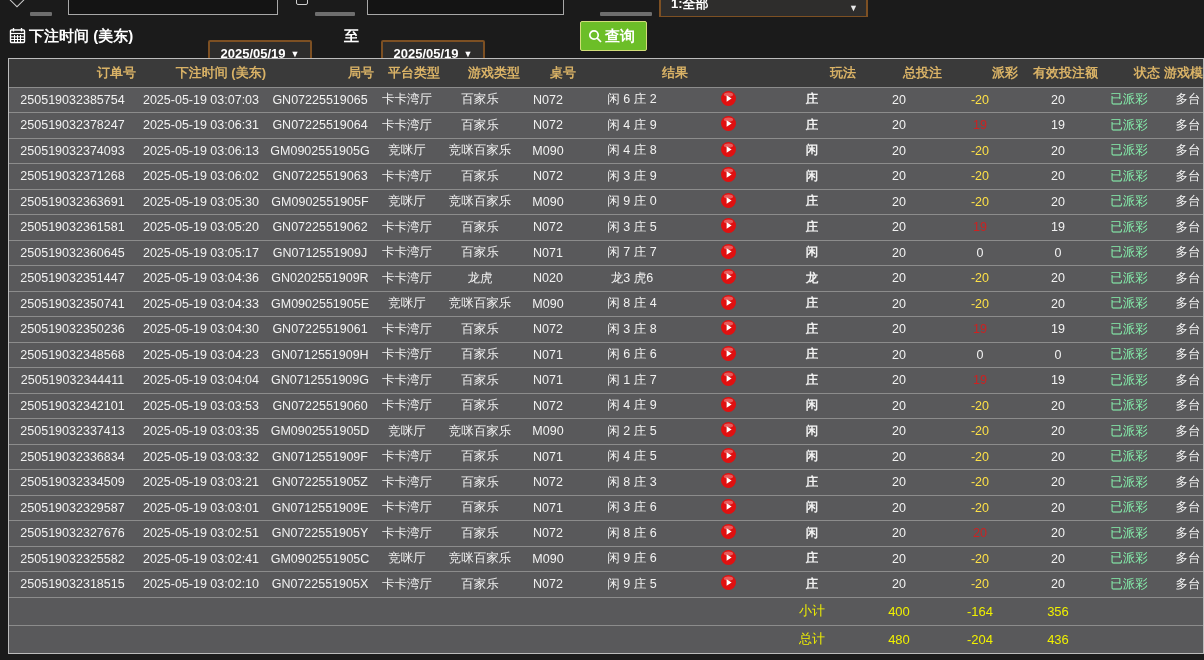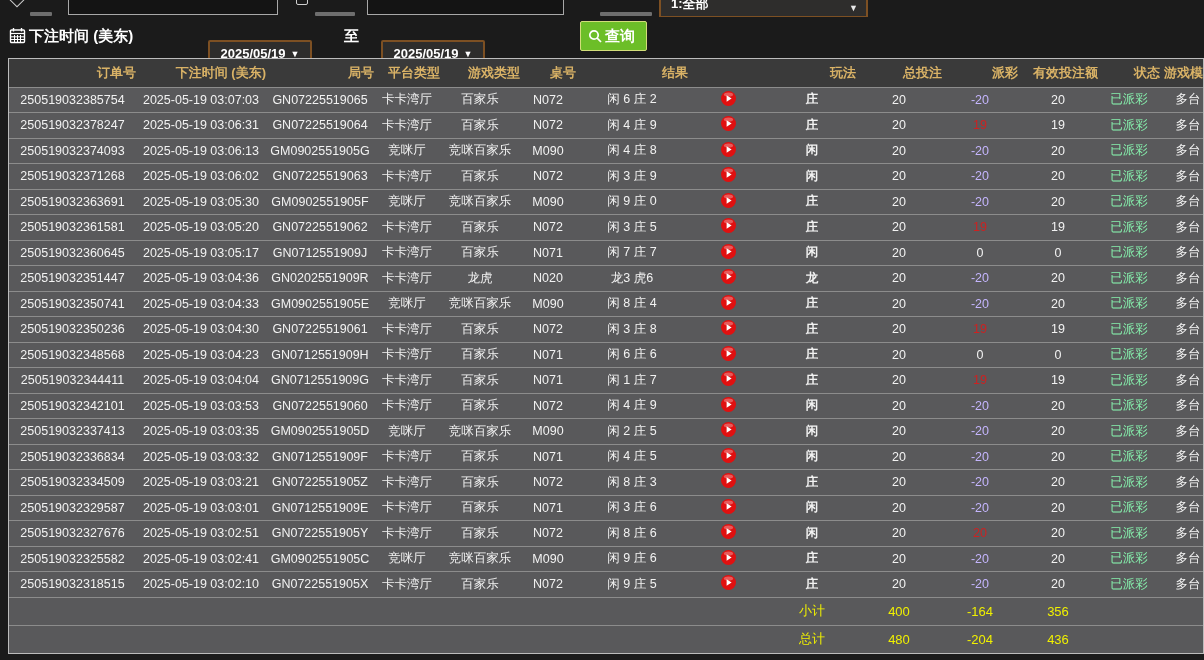--- a/index.html
+++ b/index.html
@@ -47,21 +47,21 @@
   .table-wrap {
     position:absolute; top:58px; left:8px; width:1196px; height:596px;
     overflow:hidden; border:1px solid #bcbcbc; background:#59595b;
   }
   table { border-collapse:collapse; table-layout:fixed; width:1207px; }
   thead tr { height:28px; background:#3a3a3a; }
   th { font-size:13px; font-weight:bold; color:#d9b266; text-align:right; white-space:nowrap; overflow:hidden; }
   tbody tr, tfoot tr { height:25.5px; background:#59595b; border-top:1px solid #8c8c8c; }
   tfoot tr { height:28px; }
   td { font-size:12.5px; color:#f2f2f2; text-align:center; white-space:nowrap; overflow:hidden; }
-  td.neg  { color:#c4b5fd; }
+  td.neg  { color:#fde047; }
   td.pos  { color:#c22; }
   td.zero { color:#f2f2f2; }
   td.status { color:#86efac; }
   td.bet-type { font-weight:bold; }
   tfoot td { color:#f0f000; font-weight:normal; font-size:13px; }
   .play-wrap { display:inline-block; line-height:0; cursor:pointer; }
 </style>
 </head>
 <body>
 

